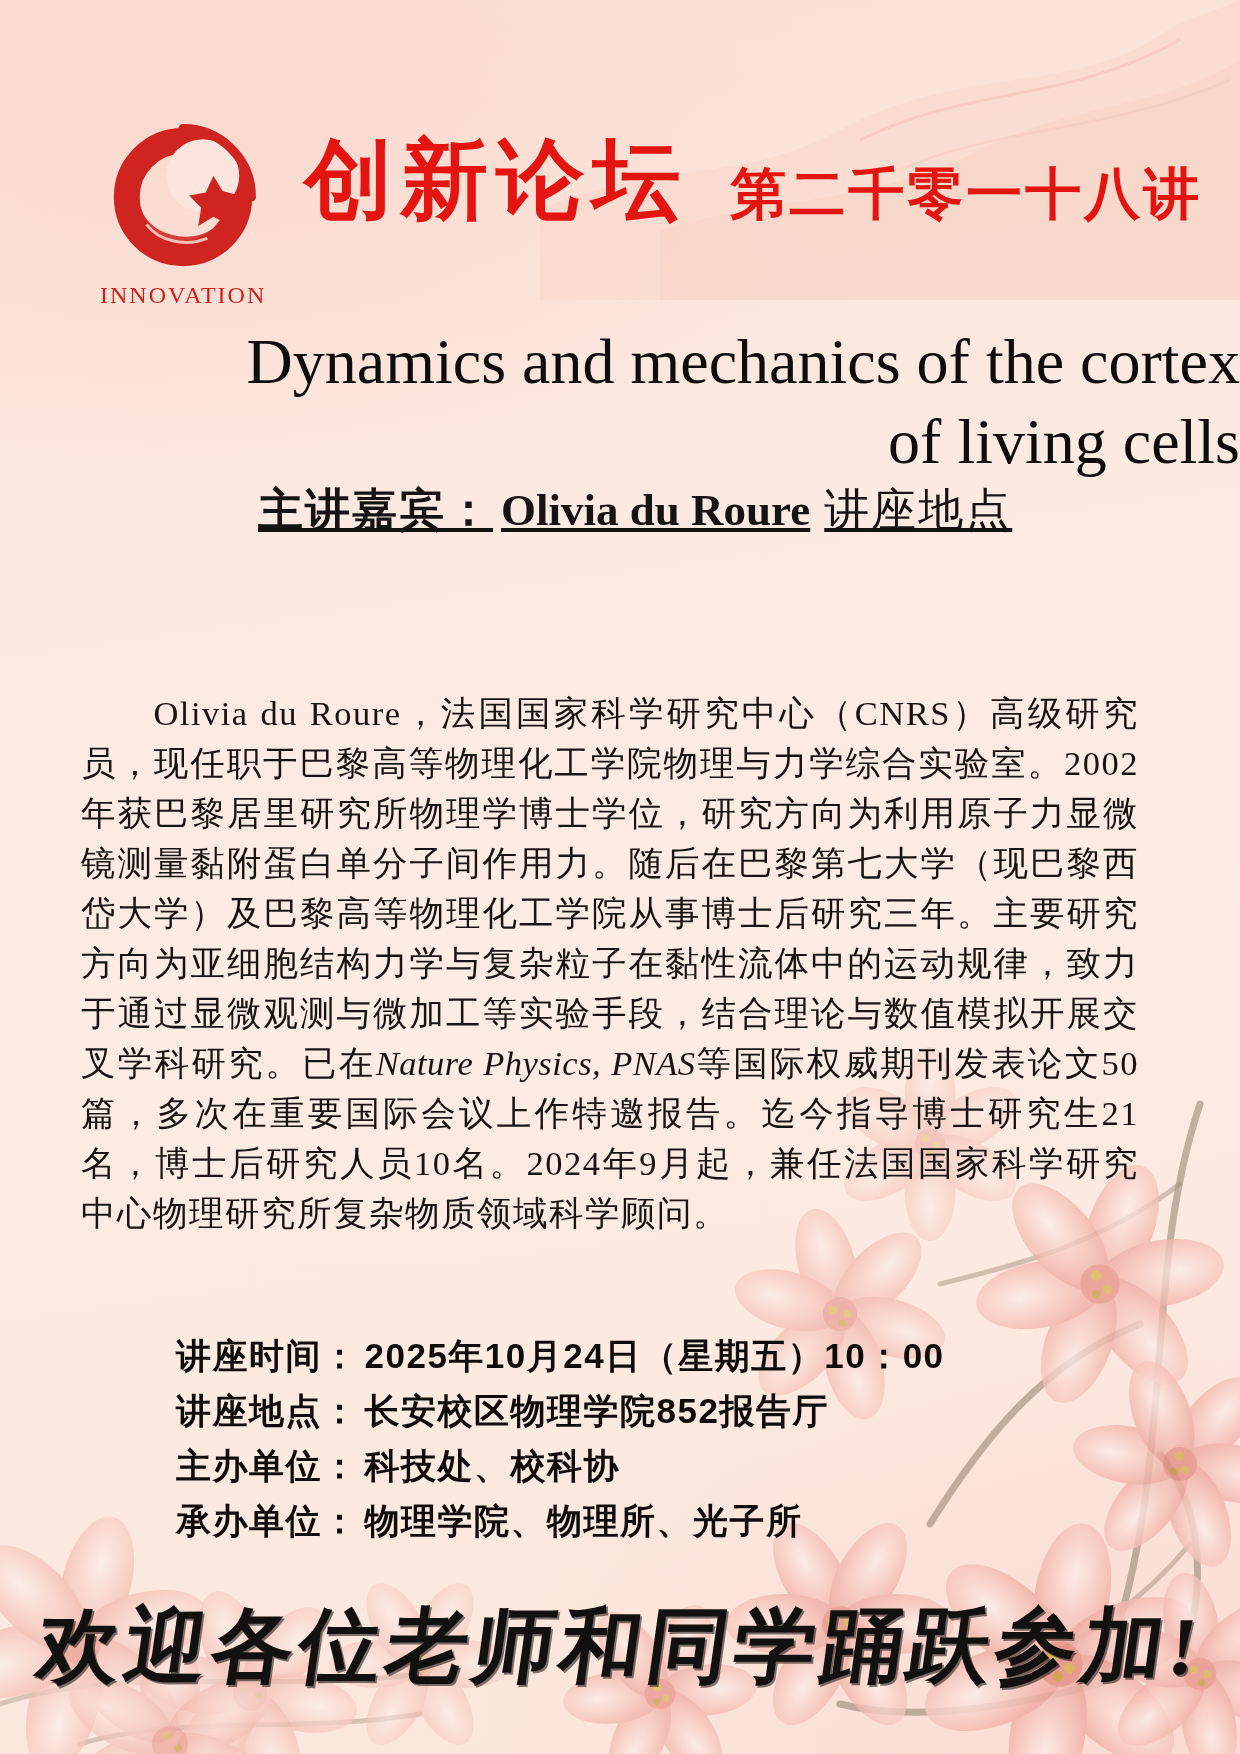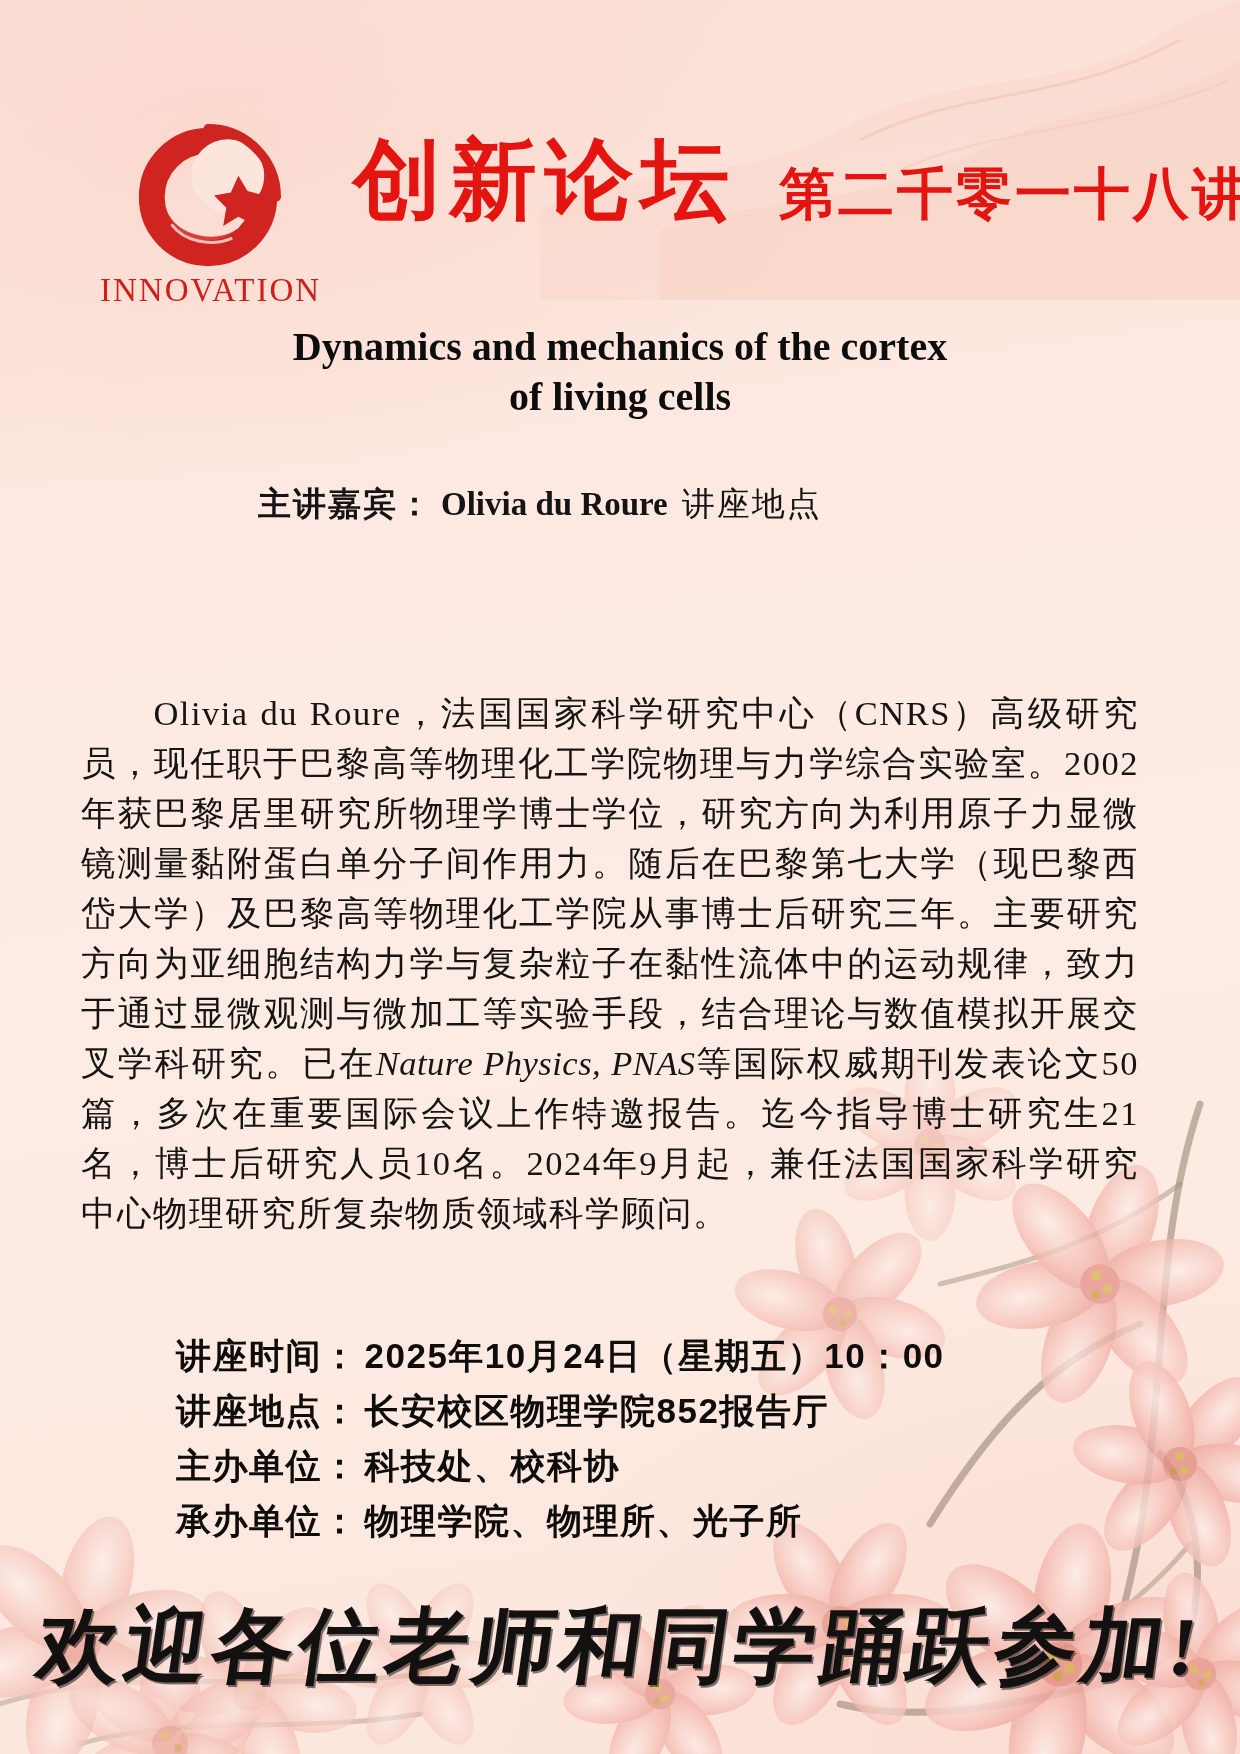--- a/index.html
+++ b/index.html
@@ -17,45 +17,45 @@
     color:#141414;
   }
   .deco { position:absolute; z-index:0; pointer-events:none; }
   .content { position:absolute; z-index:1; inset:0; }
 
   
   .header { position:absolute; top:118px; left:100px; right:40px; display:flex; align-items:flex-start; }
   .logo-block { width:215px; text-align:center; }
   .logo-swirl { width:158px; height:152px; display:block; margin:0 auto; }
   .logo-word {
-    margin-top:2px;
+    margin-top:12px;
     font-family:"Liberation Serif","DejaVu Serif",serif;
-    font-size:33px; color:#cf1f1b; letter-spacing:2px;
+    font-size:24px; color:#cf1f1b; letter-spacing:2px;
   }
   .forum-title {
     margin-left:38px; margin-top:18px;
     font-family:"Liberation Sans","DejaVu Sans",sans-serif;
     font-weight:bold; font-size:88px; line-height:1;
     color:#e41410; letter-spacing:8px; white-space:nowrap;
   }
   .lecture-number {
     margin-left:42px; margin-top:48px;
     font-size:56px; line-height:1; font-weight:bold;
     color:#e41410; letter-spacing:3px; white-space:nowrap;
   }
 
   
   .english-title {
     position:absolute; top:322px; left:0; width:100%;
-    text-align:center; font-weight:bold; font-size:40px; line-height:1.25;
+    text-align:right; font-weight:normal; font-size:64px; line-height:1.25;
     color:#0d0d0d; letter-spacing:0px;
   }
 
   
-  .speakers { position:absolute; top:487px; left:258px; font-size:33px; line-height:1; white-space:nowrap; }
+  .speakers { position:absolute; top:487px; left:258px; font-size:45px; line-height:1; white-space:nowrap;text-decoration:underline; }
   .speaker-row { margin-bottom:18px; height:50px; display:flex; align-items:baseline; }
   .label-bold { font-family:"Liberation Sans","DejaVu Sans",sans-serif; font-weight:bold; letter-spacing:2px; }
   .guest-name { font-weight:bold; margin:0 14px 0 8px; }
   .kai { letter-spacing:2px; }
   .host-title { margin-left:148px; letter-spacing:96px; }
 
   
   .bio {
     position:absolute; top:688px; left:81px; width:1058px;
     font-size:34.5px; line-height:50px; letter-spacing:1.5px;

